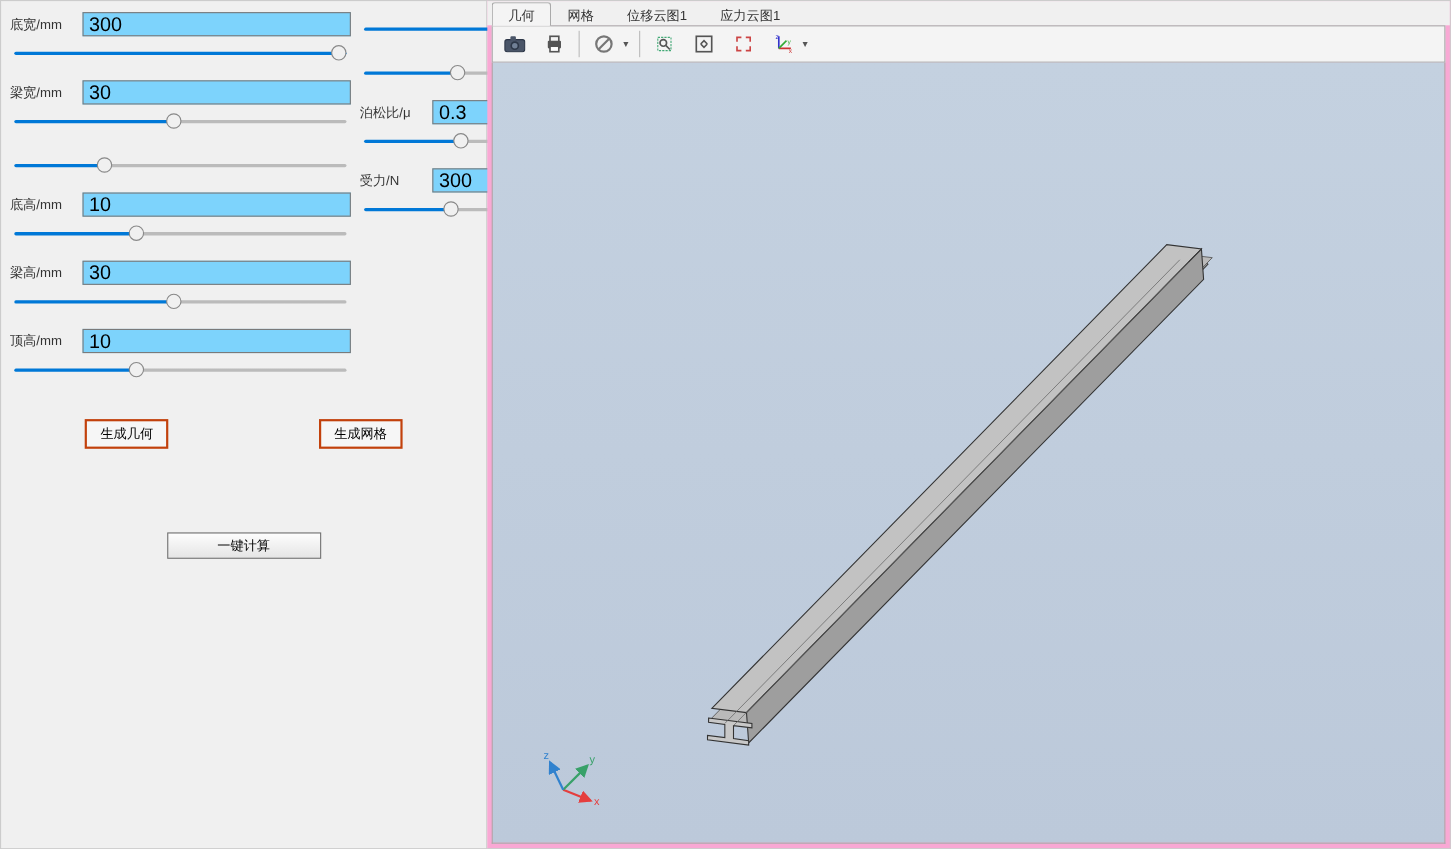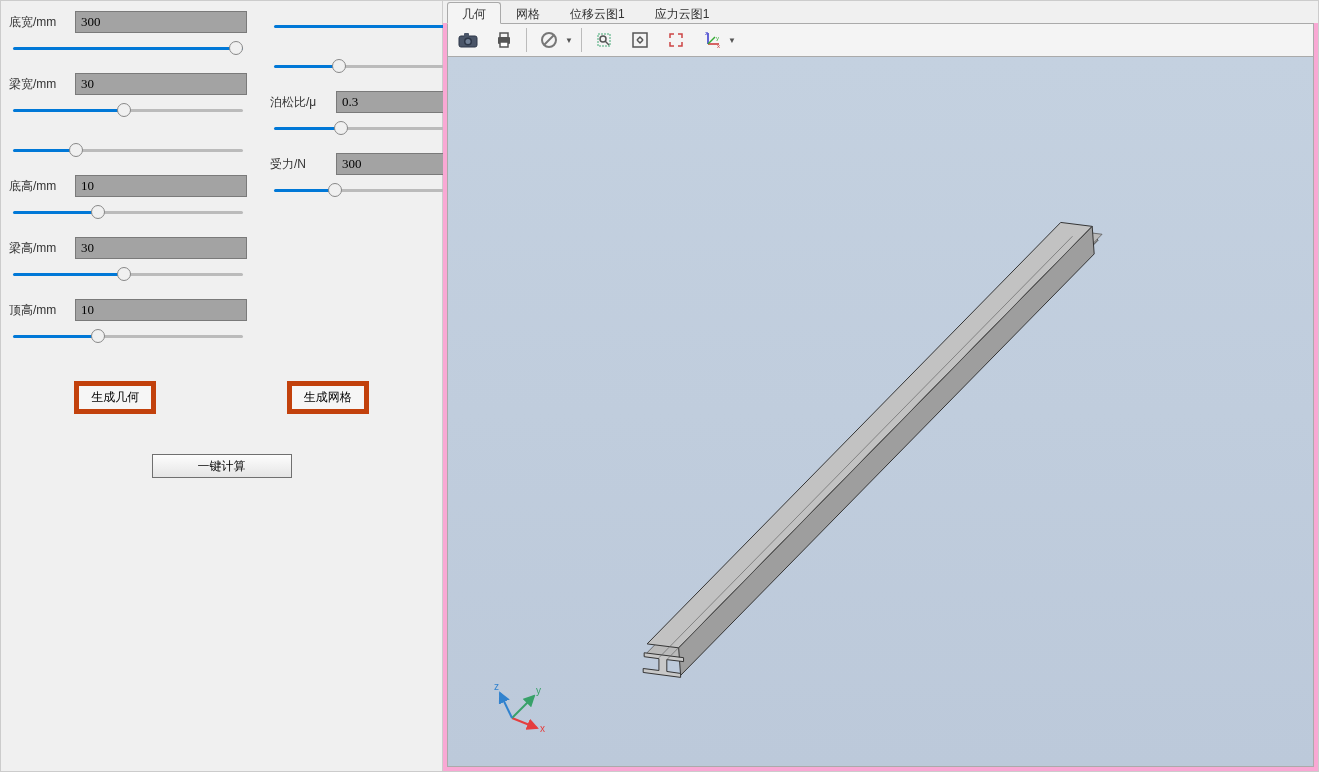--- a/index.html
+++ b/index.html
@@ -15,21 +15,21 @@
   width: 443px;
   height: 100%;
   background: #f0f0f0;
   border: 1px solid #ccc;
   padding: 10px 8px;
   display: flex;
   flex-direction: column;
 }
 .params-grid {
   display: flex;
-  gap: 23px;
+  gap: 8px;
 }
 .params-col {
   flex: 1;
   display: flex;
   flex-direction: column;
 }
 .param-group {
   margin-bottom: 20px;
 }
 .param-row {
@@ -41,23 +41,23 @@
   width: 62px;
   text-align: left;
   color: #333;
   font-size: 12px;
 }
 .param-input {
   flex: 1;
   height: 22px;
   border: 1px solid #7a7a7a;
   padding: 2px 5px;
-  font-family: Liberation Serif, serif;
-  font-size: 13px;
-  background: #a3a3a3;
+  font-family: Liberation Sans, sans-serif;
+  font-size: 18px;
+  background: #7dd3fc;
 }
 .slider-wrap {
   margin-top: 6px;
   padding: 0 4px 0 4px;
 }
 .slider {
   width: 100%;
   -webkit-appearance: none;
   height: 4px;
   background: transparent;
@@ -97,28 +97,28 @@
   cursor: pointer;
 }
 .btn-row {
   display: flex;
   justify-content: space-around;
   margin-top: 20px;
 }
 .btn {
   padding: 3px 12px;
   background: #f6f6f6;
-  border: 5px solid #c2410c;
+  border: 2px solid #c2410c;
   cursor: pointer;
   font-size: 12px;
 }
 .btn-wide {
   width: 140px;
   height: 24px;
-  margin: 40px auto 0;
+  margin: 76px auto 0;
   display: block;
   background: linear-gradient(#fdfdfd,#e5e5e5);
   border: 1px solid #707070;
   cursor: pointer;
   font-size: 12px;
 }
 .panel-right {
   flex: 1;
   height: 100%;
   display: flex;

